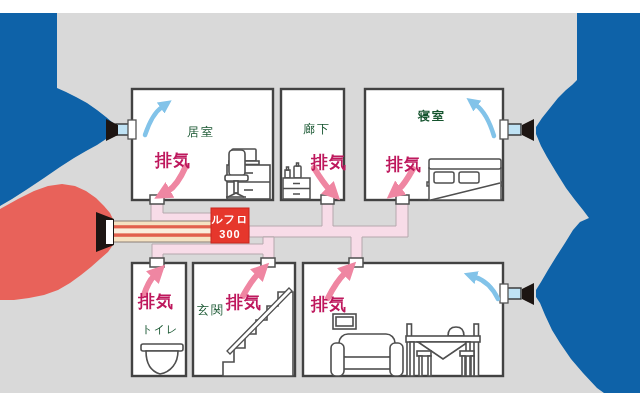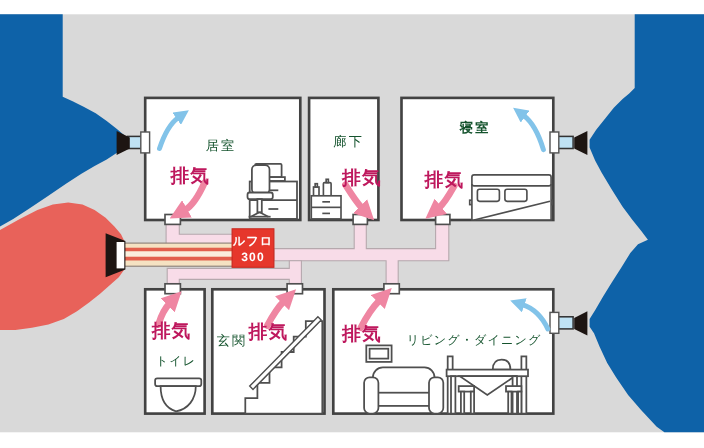--- a/index.html
+++ b/index.html
@@ -195,21 +195,20 @@
     <path d="M243,296 Q251,281 258,274" marker-end="url(#ah-pink)"></path>
     <path d="M328,298 Q336,282 345,273" marker-end="url(#ah-pink)"></path>
   </g>
 </svg>
 
 <span class="lbl room-lbl" style="left:201px;top:132px;">居室</span>
 <span class="lbl room-lbl" style="left:317px;top:129px;">廊下</span>
 <span class="lbl room-lbl" style="left:432px;top:116px;font-weight:bold;">寝室</span>
 <span class="lbl room-lbl small" style="left:160px;top:329px;text-align:center;">トイレ</span>
 <span class="lbl room-lbl" style="left:211px;top:310px;">玄関</span>
-<span class="lbl room-lbl small" style="left:431px;top:310px;">リビング・ダイニング</span>
 
 <span class="lbl exhaust-lbl" style="left:173px;top:160px;">排気</span>
 <span class="lbl exhaust-lbl" style="left:329px;top:162px;">排気</span>
 <span class="lbl exhaust-lbl" style="left:404px;top:164px;">排気</span>
 <span class="lbl exhaust-lbl" style="left:156px;top:301px;">排気</span>
 <span class="lbl exhaust-lbl" style="left:244px;top:302px;">排気</span>
 <span class="lbl exhaust-lbl" style="left:329px;top:304px;">排気</span>
 
 <div class="unit-lbl">
   <span>ルフロ</span>

